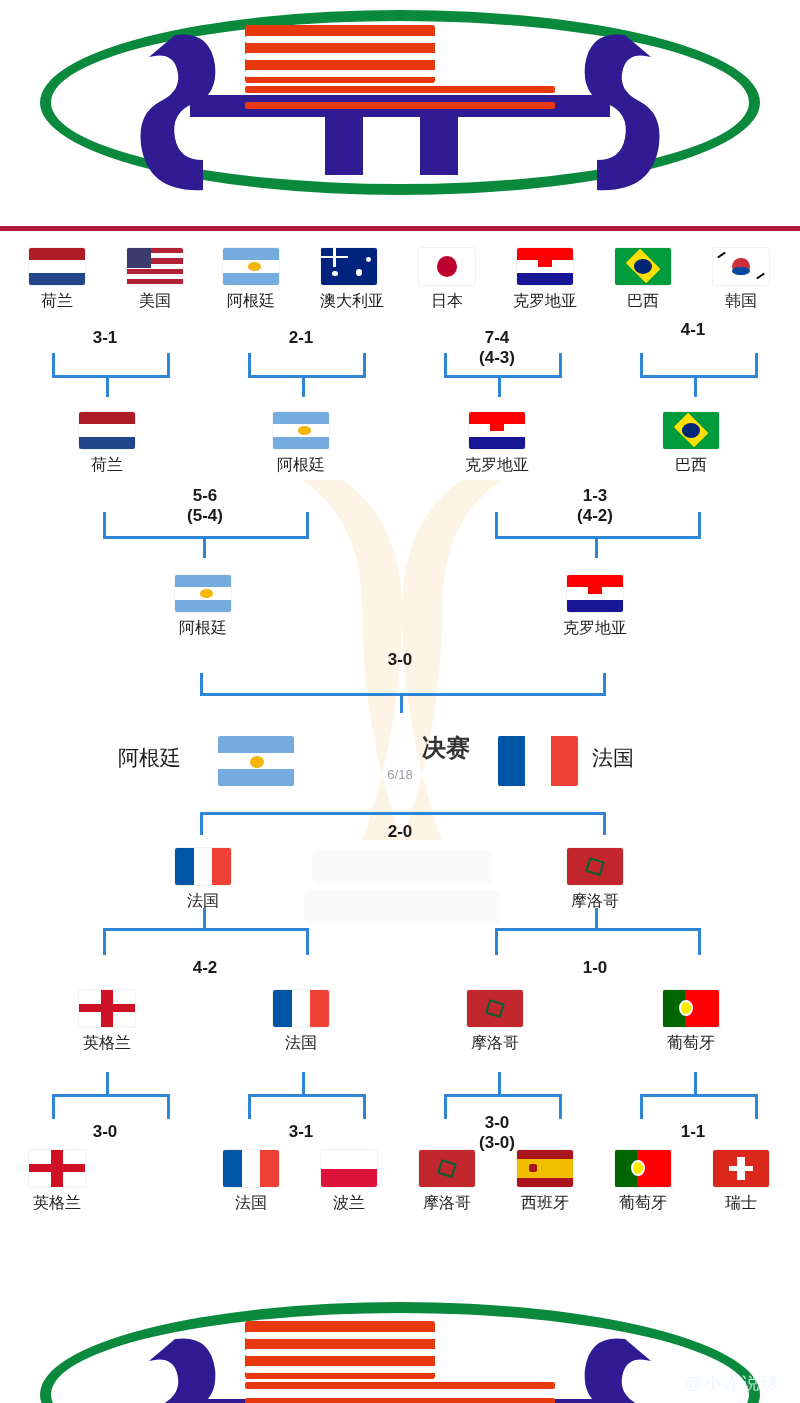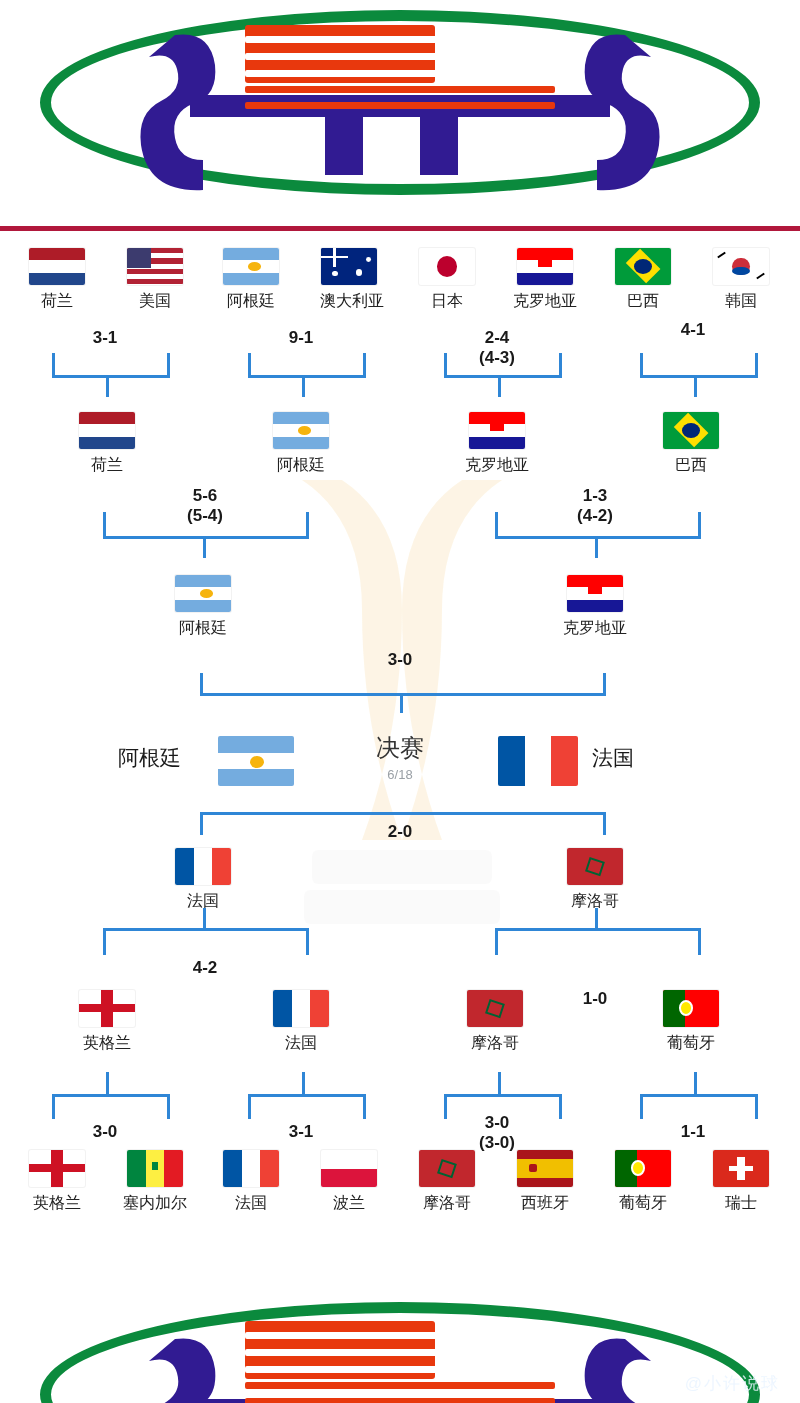--- a/index.html
+++ b/index.html
@@ -37,21 +37,21 @@
   .flag{width:56px;height:37px;border-radius:2px;display:block;margin:0 auto;overflow:hidden;position:relative;
         box-shadow:0 0 0 1px rgba(0,0,0,.05);}
   .tname{font-size:16px;margin-top:6px;white-space:nowrap;color:#222;}
   .score{position:absolute;font-weight:bold;font-size:17px;text-align:center;white-space:nowrap;line-height:1.15;}
   .score .alt{font-weight:bold;}
   .conn{position:absolute;border-color:#2f86d6;border-style:solid;border-width:0;}
   .conn.bracket-up{border-top-width:3px;border-left-width:3px;border-right-width:3px;}
   .conn.bracket-down{border-bottom-width:3px;border-left-width:3px;border-right-width:3px;}
   .stem{position:absolute;background:#2f86d6;width:3px;}
   .final-label{position:absolute;text-align:center;}
-  .final-label .ft{font-size:24px;color:#333;font-weight:400;}
+  .final-label .ft{font-size:24px;color:#333;font-weight:700;text-align:right;}
   .final-label .fd{font-size:13px;color:#9aa0a6;margin-top:3px;}
   
   .hstripe{position:absolute;left:0;width:100%;}
   .vstripe{position:absolute;top:0;height:100%;}
   .circle{position:absolute;border-radius:50%;}
 </style>
 </head>
 <body>
 
 <div class="logo-band top">
@@ -157,25 +157,25 @@
     </div>
     <div class="tname">韩国</div>
   </div>
 </div>
 
 <div class="score" style="left:60px;top:328px;width:90px;">
   <div>3-1</div>
   <div class="alt"></div>
 </div>
 <div class="score" style="left:256px;top:328px;width:90px;">
-  <div>9-1</div>
+  <div>2-1</div>
   <div class="alt"></div>
 </div>
 <div class="score" style="left:452px;top:328px;width:90px;">
-  <div>2-4</div>
+  <div>7-4</div>
   <div class="alt">(4-3)</div>
 </div>
 <div class="score" style="left:648px;top:320px;width:90px;">
   <div>4-1</div>
   <div class="alt"></div>
 </div>
 
 <div class="conn bracket-down" style="left:52px;top:353px;width:112px;height:22px;"></div>
 <div class="conn bracket-down" style="left:248px;top:353px;width:112px;height:22px;"></div>
 <div class="conn bracket-down" style="left:444px;top:353px;width:112px;height:22px;"></div>
@@ -301,21 +301,21 @@
 </div>
 
 <div class="stem" style="left:203px;top:908px;height:20px;"></div>
 <div class="stem" style="left:595px;top:908px;height:20px;"></div>
 <div class="conn bracket-up" style="left:103px;top:928px;width:200px;height:24px;"></div>
 <div class="conn bracket-up" style="left:495px;top:928px;width:200px;height:24px;"></div>
 
 <div class="score" style="left:155px;top:958px;width:100px;">
   <div>4-2</div>
 </div>
-<div class="score" style="left:545px;top:958px;width:100px;margin-top:31px;">
+<div class="score" style="left:545px;top:958px;width:100px;">
   <div>1-0</div>
 </div>
 
 <div class="stage" style="top:990px;height:60px;">
   <div class="team" style="left:76px;top:0;width:62px;">
     <div class="flag" style="background:#ffffff;">
       <div class="hstripe" style="top:38%;height:22%;background:#ce1124;"></div>
       <div class="vstripe" style="left:39%;width:22%;background:#ce1124;"></div>
     </div>
     <div class="tname">英格兰</div>
@@ -366,29 +366,20 @@
   <div>1-1</div>
 </div>
 
 <div class="stage" style="top:1150px;height:70px;">
   <div class="team" style="left:24px;top:0;width:66px;">
     <div class="flag" style="background:#ffffff;">
       <div class="hstripe" style="top:38%;height:22%;background:#ce1124;"></div>
       <div class="vstripe" style="left:39%;width:22%;background:#ce1124;"></div>
     </div>
     <div class="tname">英格兰</div>
-  </div>
-  <div class="team" style="left:106px;top:0;width:98px;">
-    <div class="flag">
-      <div class="vstripe" style="left:0;width:33.3%;background:#00853f;"></div>
-      <div class="vstripe" style="left:33.3%;width:33.4%;background:#fdef42;"></div>
-      <div class="vstripe" style="left:66.7%;width:33.3%;background:#e31b23;"></div>
-      <div style="position:absolute;left:44%;top:32%;width:12%;height:22%;background:#00853f;"></div>
-    </div>
-    <div class="tname">塞内加尔</div>
   </div>
   <div class="team" style="left:222px;top:0;width:58px;">
     <div class="flag" style="background:#fff;">
       <div class="vstripe" style="left:0;width:34%;background:#0055a4;"></div>
       <div class="vstripe" style="left:34%;width:32%;background:#ffffff;"></div>
       <div class="vstripe" style="left:66%;width:34%;background:#ef4135;"></div>
     </div>
     <div class="tname">法国</div>
   </div>
   <div class="team" style="left:320px;top:0;width:58px;">

